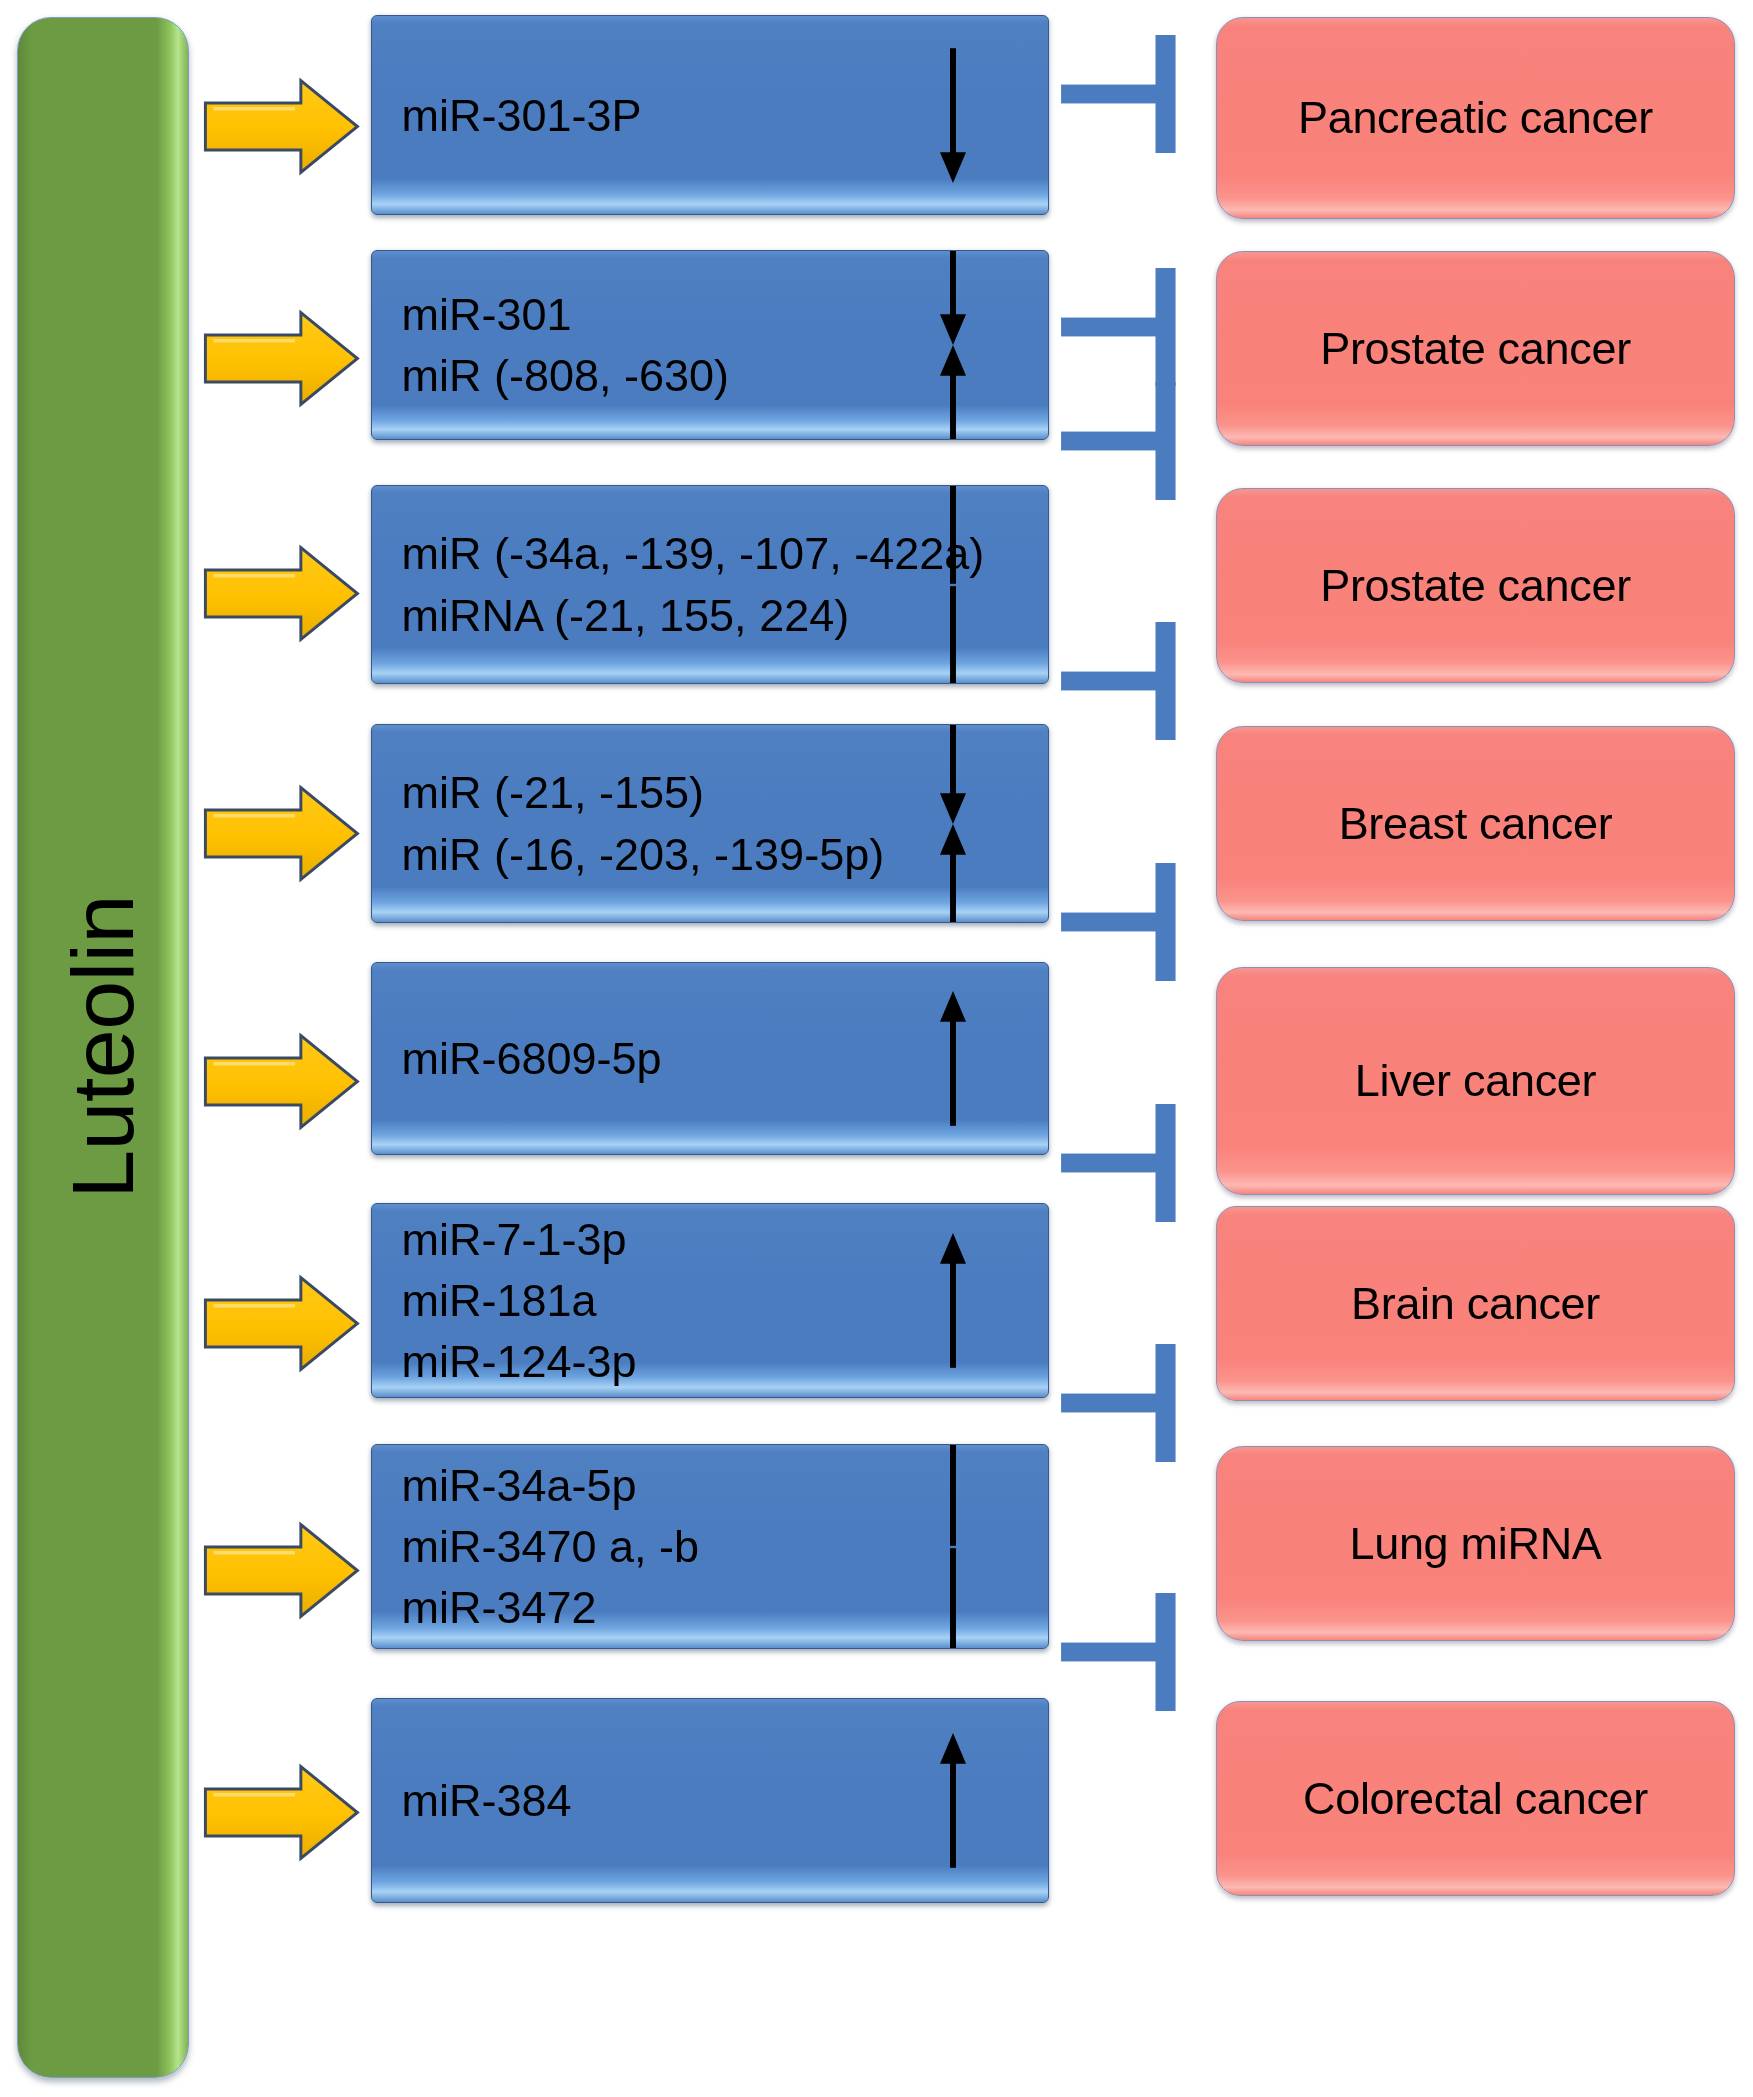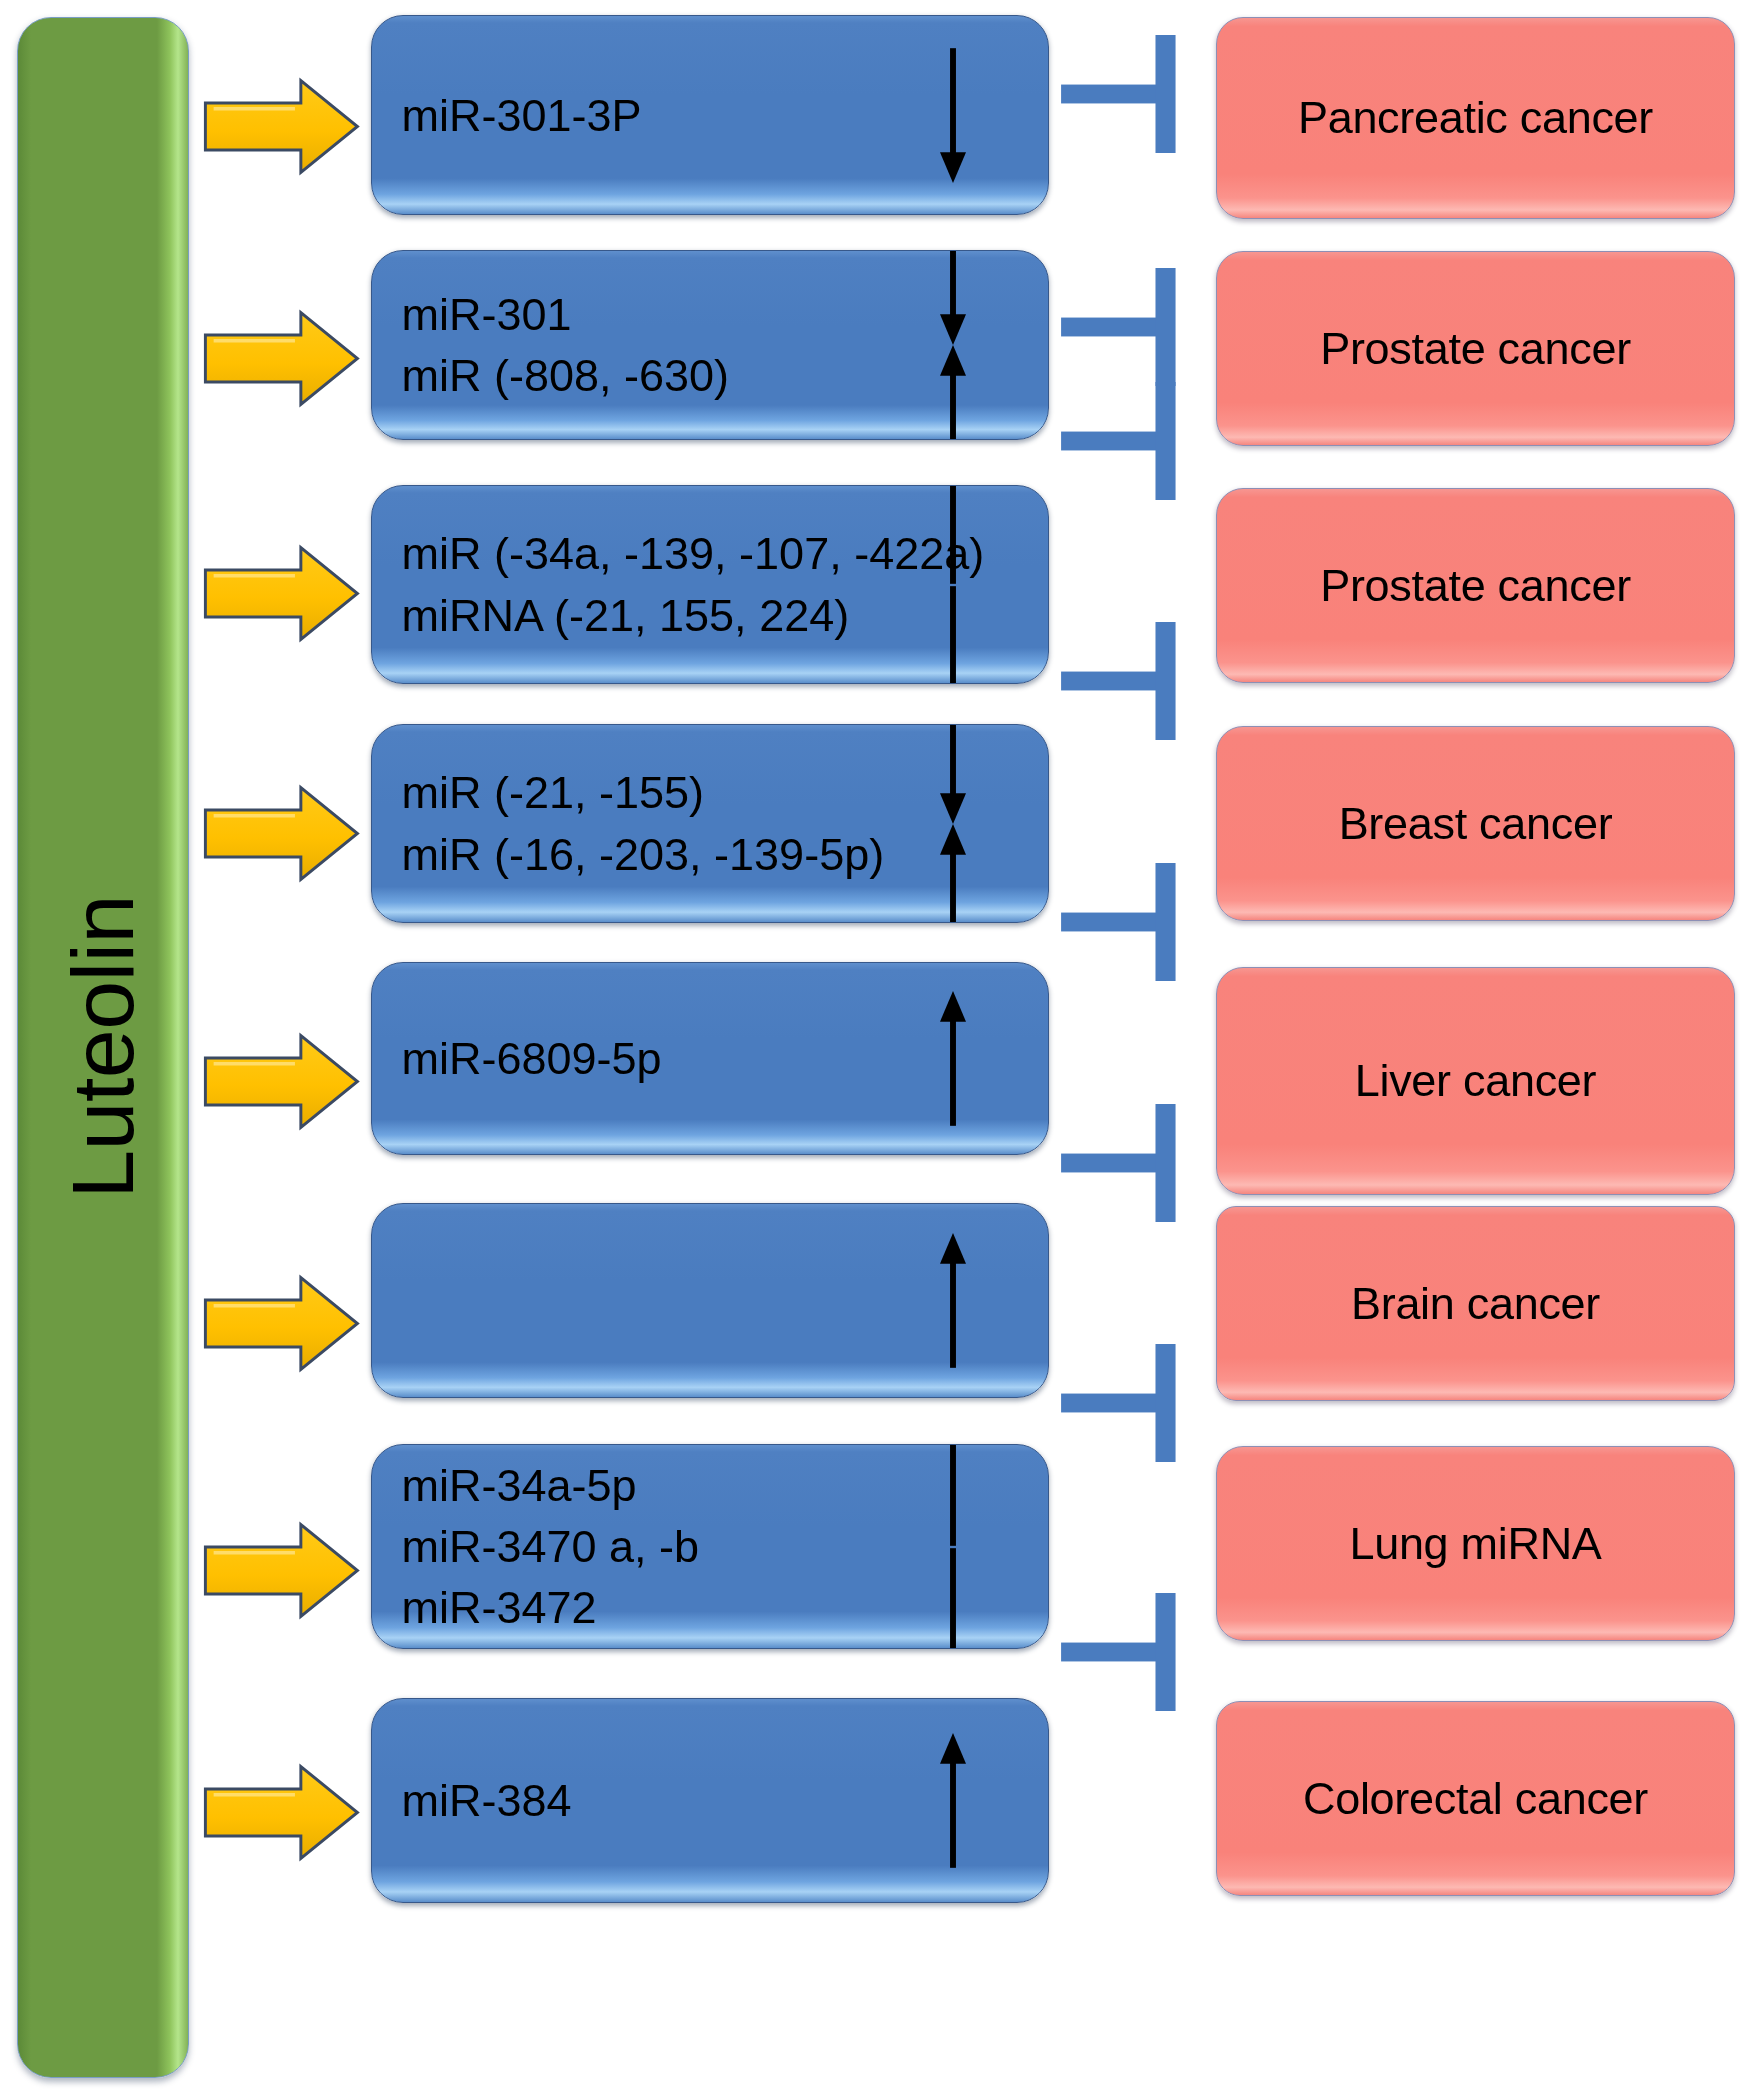--- a/index.html
+++ b/index.html
@@ -66,21 +66,21 @@
     width: 158px;
     height: 99px;
   }
   .arrow-yellow svg { display: block; width: 158px; height: 99px; }
 
   
   .mirna-box {
     position: absolute;
     left: 371px;
     width: 678px;
-    border-radius: 32px;
+    border-radius: 6px;
     box-sizing: border-box;
     background:
       linear-gradient(to bottom,
         #5f8fcd 0px,
         #4f80c2 7px,
         #4a7cbf 40%,
         #4a7cbf 82%,
         #6ea4e0 90%,
         #a8d2f5 95%,
         #5a8ecb 100%);
@@ -390,20 +390,25 @@
                 <stop offset="0.55" stop-color="#ffc000"></stop>
                 <stop offset="1" stop-color="#e9ad00"></stop>
               </linearGradient>
             </defs>
             <polygon points="4,44 166,44 166,6 262,84 166,162 166,124 4,124" fill="url(#ga)" stroke="#3b4a63" stroke-width="5" stroke-linejoin="miter"></polygon>
             <polyline points="18,54 156,54" fill="none" stroke="#ffe07a" stroke-width="6" opacity="0.85"></polyline>
           </svg>
         </div>
         <div class="mirna-box" style="top: 1203px; height: 195px;">
           <div class="mirna-inner">
+            <div class="mirna-text">
+              <span class="ln">miR-7-1-3p</span>
+              <span class="ln">miR-181a</span>
+              <span class="ln">miR-124-3p</span>
+            </div>
             <div class="reg-col">
               <span>
                 <svg class="reg-arrow" width="38" height="136" viewBox="0 0 64 230" xmlns="http://www.w3.org/2000/svg">
                   <rect x="27" y="34" width="10" height="194" fill="#000"></rect>
                   <polygon points="32,0 54,52 10,52" fill="#000"></polygon>
                 </svg>
               </span>
             </div>
           </div>
         </div>

